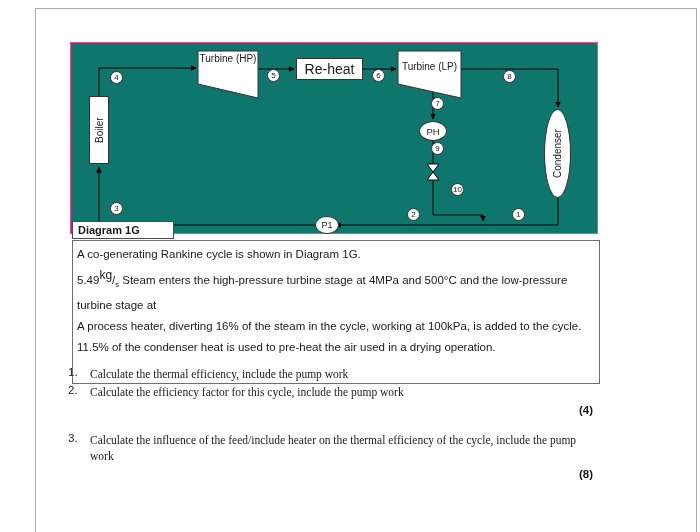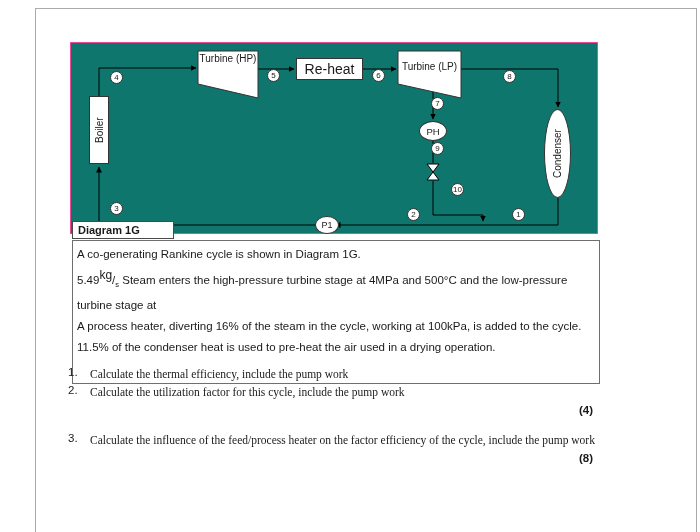--- a/index.html
+++ b/index.html
@@ -118,25 +118,25 @@
 
   <div class="questions">
 
     <div class="q-row">
       <span class="q-num">1.</span>
       <span class="q-text">Calculate the thermal efficiency, include the pump work</span>
     </div>
 
     <div class="q-row">
       <span class="q-num">2.</span>
-      <span class="q-text">Calculate the utilization factor for this cycle, include the pump work</span>
+      <span class="q-text">Calculate the efficiency factor for this cycle, include the pump work</span>
     </div>
     <div class="q-marks">(4)</div>
 
     <div class="q-row">
       <span class="q-num">3.</span>
-      <span class="q-text">Calculate the influence of the feed/process heater on the factor efficiency of the cycle, include the pump work</span>
+      <span class="q-text">Calculate the influence of the feed/include heater on the thermal efficiency of the cycle, include the pump work</span>
     </div>
     <div class="q-marks">(8)</div>
 
   </div>
 
 </div>
 
 </body></html>

